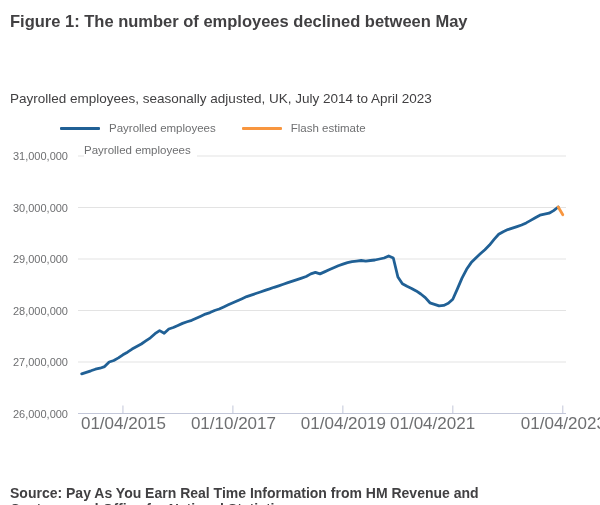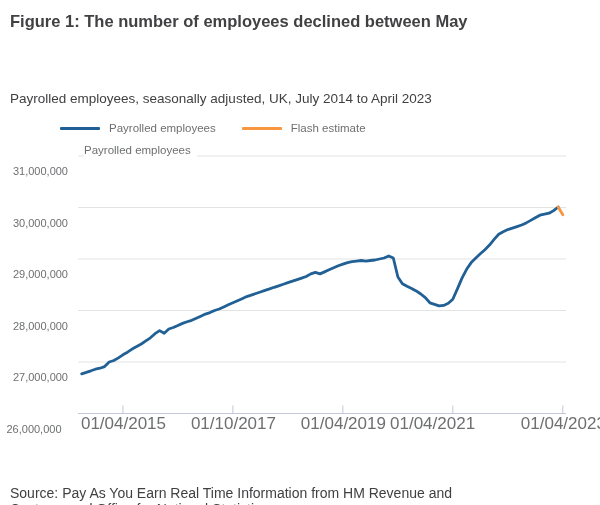--- a/index.html
+++ b/index.html
@@ -21,28 +21,28 @@
   }
   .legend-item{display:flex;align-items:center;margin-right:26px;}
   .legend-swatch{width:40px;height:3px;margin-right:9px;border-radius:1px;}
   .axis-title{
     position:absolute;left:84px;top:144px;font-size:11.5px;color:#6e6f71;
     background:#ffffff;padding:0 6px 2px 0;white-space:nowrap;
   }
   #chart-svg{position:absolute;left:0;top:0;}
   .ytick{
     position:absolute;left:0;width:68px;text-align:right;
-    font-size:11px;color:#6e6f71;line-height:14px;margin-top:15px;
+    font-size:11px;color:#6e6f71;line-height:14px;
   }
   .xtick{
     position:absolute;width:84px;text-align:center;top:417px;
     font-size:17px;color:#6e6f71;line-height:14px;
   }
   .source-line{
-    position:absolute;left:10px;font-size:14px;font-weight:normal;color:#414042;white-space:nowrap;
+    position:absolute;left:10px;font-size:14px;font-weight:bold;color:#414042;white-space:nowrap;
   }
 </style>
 </head>
 <body>
 
 <div>
 
   <div class="title-block">
     <div class="title-line">Figure 1: The number of employees declined between May</div>
   </div>
@@ -71,21 +71,21 @@
         <line x1="122.938" y1="405.5" x2="122.938" y2="413.5" stroke="#c3c7d9" stroke-width="1"></line>
         <line x1="232.906" y1="405.5" x2="232.906" y2="413.5" stroke="#c3c7d9" stroke-width="1"></line>
         <line x1="342.87399999999997" y1="405.5" x2="342.87399999999997" y2="413.5" stroke="#c3c7d9" stroke-width="1"></line>
         <line x1="452.842" y1="405.5" x2="452.842" y2="413.5" stroke="#c3c7d9" stroke-width="1"></line>
         <line x1="562.81" y1="405.5" x2="562.81" y2="413.5" stroke="#c3c7d9" stroke-width="1"></line>
         <polyline points="81.7,373.8 86.3,372.3 90.9,370.8 95.4,369.2 100.0,368.2 104.6,366.6 109.2,362.0 113.8,360.5 118.4,357.9 122.9,354.8 127.5,352.2 132.1,349.1 136.7,346.6 141.3,344.0 145.8,340.9 150.4,337.8 155.0,333.7 159.6,330.6 164.2,333.2 168.8,329.0 173.3,327.5 177.9,325.4 182.5,323.4 187.1,321.8 191.7,320.3 196.3,318.2 200.8,316.2 205.4,314.1 210.0,312.6 214.6,310.5 219.2,309.0 223.7,306.9 228.3,304.8 232.9,302.8 237.5,300.7 242.1,298.7 246.7,296.6 251.2,295.1 255.8,293.5 260.4,292.0 265.0,290.4 269.6,288.9 274.1,287.3 278.7,285.8 283.3,284.2 287.9,282.7 292.5,281.1 297.1,279.6 301.6,278.1 306.2,276.5 310.8,273.9 315.4,272.4 320.0,273.9 324.5,271.9 329.1,269.8 333.7,267.8 338.3,265.7 342.9,264.1 347.5,262.6 352.0,261.6 356.6,261.1 361.2,260.5 365.8,261.1 370.4,260.5 374.9,260.0 379.5,259.0 384.1,258.0 388.7,255.9 393.3,258.0 397.9,277.0 402.4,283.7 407.0,286.3 411.6,288.4 416.2,290.9 420.8,294.0 425.3,297.6 429.9,302.8 434.5,304.3 439.1,305.9 443.7,305.4 448.3,303.3 452.8,299.2 457.4,288.9 462.0,278.1 466.6,269.3 471.2,262.6 475.8,258.0 480.3,253.8 484.9,249.7 489.5,245.1 494.1,239.4 498.7,234.3 503.2,231.7 507.8,229.6 512.4,228.1 517.0,226.6 521.6,225.0 526.2,222.9 530.7,220.4 535.3,217.8 539.9,215.2 544.5,214.2 549.1,213.2 553.6,210.6 558.2,207.0" fill="none" stroke="#206095" stroke-width="2.8" stroke-linejoin="round" stroke-linecap="round"></polyline>
         <polyline points="558.2,207.0 562.8,214.7" fill="none" stroke="#f8963f" stroke-width="2.8" stroke-linejoin="round" stroke-linecap="round"></polyline>
       </svg>
     <div class="axis-title">Payrolled employees</div>
     <div id="tick-labels">
-        <div class="ytick" style="top: 406.5px; text-align: center;">26,000,000</div>
+        <div class="ytick" style="top: 406.5px;">26,000,000</div>
         <div class="ytick" style="top: 355px;">27,000,000</div>
         <div class="ytick" style="top: 303.5px;">28,000,000</div>
         <div class="ytick" style="top: 252px;">29,000,000</div>
         <div class="ytick" style="top: 200.5px;">30,000,000</div>
         <div class="ytick" style="top: 149px;">31,000,000</div>
         <div class="xtick" style="left: 80.938px;">01/04/2015</div>
         <div class="xtick" style="left: 190.906px;">01/10/2017</div>
         <div class="xtick" style="left: 300.874px;">01/04/2019</div>
         <div class="xtick" style="left: 390px;">01/04/2021</div>
         <div class="xtick" style="left: 520.81px;">01/04/2023</div>

